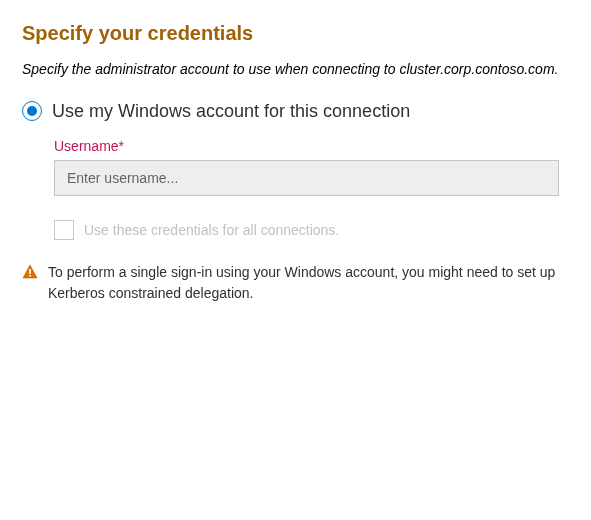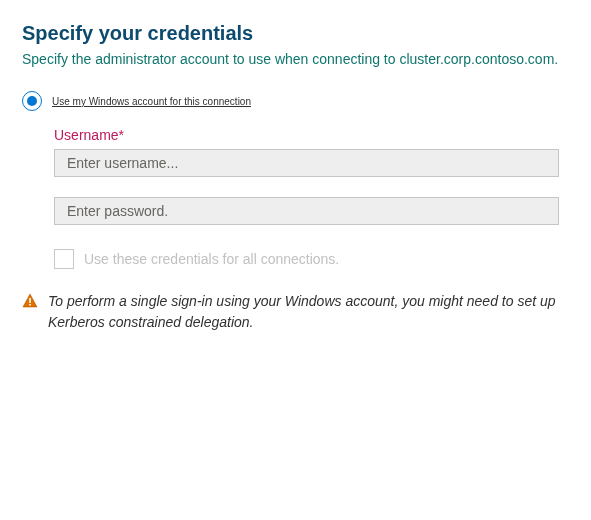--- a/index.html
+++ b/index.html
@@ -7,38 +7,37 @@
       font-family: "Segoe UI", -apple-system, sans-serif;
       font-size: 14px;
       color: #323130;
       background: #ffffff;
       padding: 22px 22px 22px 22px;
       width: 591px;
     }
     h1 {
       font-size: 20px;
       font-weight: 700;
-      color: #0c4a6e;
-      margin-bottom: 4px;
+      color: #a16207;
+      margin-bottom: 14px;
     }
     .description {
       font-size: 14px;
-      color: #0f766e;
+      color: #000000;
       line-height: 1.45;
       margin-bottom: 22px;
+      font-style: italic;
     }
     .radio-group { margin-bottom: 0; }
     .radio-option {
       display: flex;
-      align-items: center;
       cursor: pointer;
       margin-bottom: 20px;
-      font-size: 10px;
+      font-size: 18px;
       color: #323130;
-      text-decoration: underline;
     }
     .radio-circle {
       width: 20px;
       height: 20px;
       border: 1px solid #323130;
       border-radius: 50%;
       margin-right: 10px;
       position: relative;
       flex-shrink: 0;
       background: #fff;
@@ -63,21 +62,21 @@
     }
     .field-label {
       font-size: 14px;
       color: #be185d;
       margin-bottom: 6px;
       display: block;
     }
     .text-input {
       width: 505px;
       max-width: 100%;
-      height: 28px;
+      height: 36px;
       border: 1px solid #c5c5c5;
       background: #eeeeee;
       padding: 0 12px;
       font-size: 14px;
       font-family: inherit;
       color: #323130;
       margin-bottom: 20px;
       outline: none;
     }
     .text-input::placeholder { color: #666560; }
@@ -97,21 +96,20 @@
       flex-shrink: 0;
     }
     .checkbox-label {
       font-size: 14px;
       color: #c1c1c1;
     }
     .info-row {
       display: flex;
       align-items: flex-start;
       margin-top: 6px;
-      font-style: italic;
     }
     .warn-icon {
       flex-shrink: 0;
       margin-right: 10px;
       margin-top: 2px;
     }
     .info-text {
       font-size: 14px;
       color: #323130;
       line-height: 1.5;
@@ -129,21 +127,20 @@
   <label class="radio-option selected">
     <span class="radio-circle"></span>
     <span>Use my Windows account for this connection</span>
   </label>
 
 
   <div class="sub-form">
     <label class="field-label">Username*</label>
     <input type="text" class="text-input" placeholder="Enter username..." style="">
 
-    <input type="password" class="text-input" placeholder="Enter password." style="">
 
     <div class="checkbox-row">
       <span class="checkbox-box"></span>
       <span class="checkbox-label">Use these credentials for all connections.</span>
     </div>
   </div>
 
 </div>
 
 <div class="info-row">

